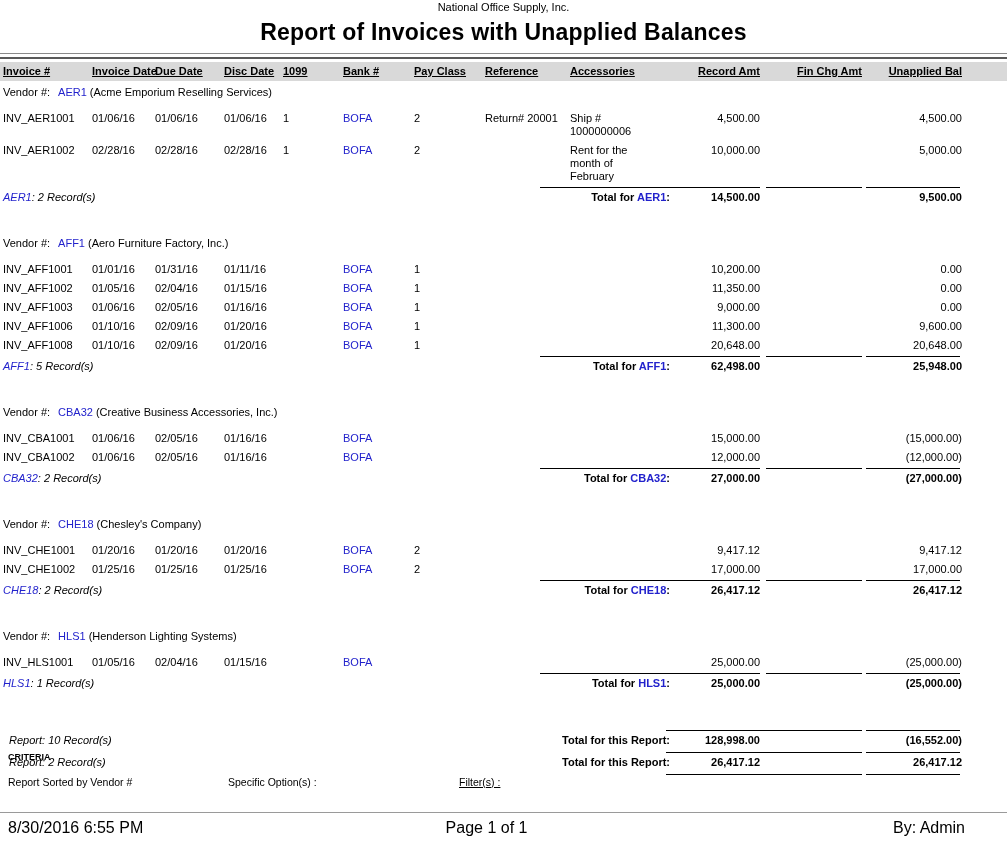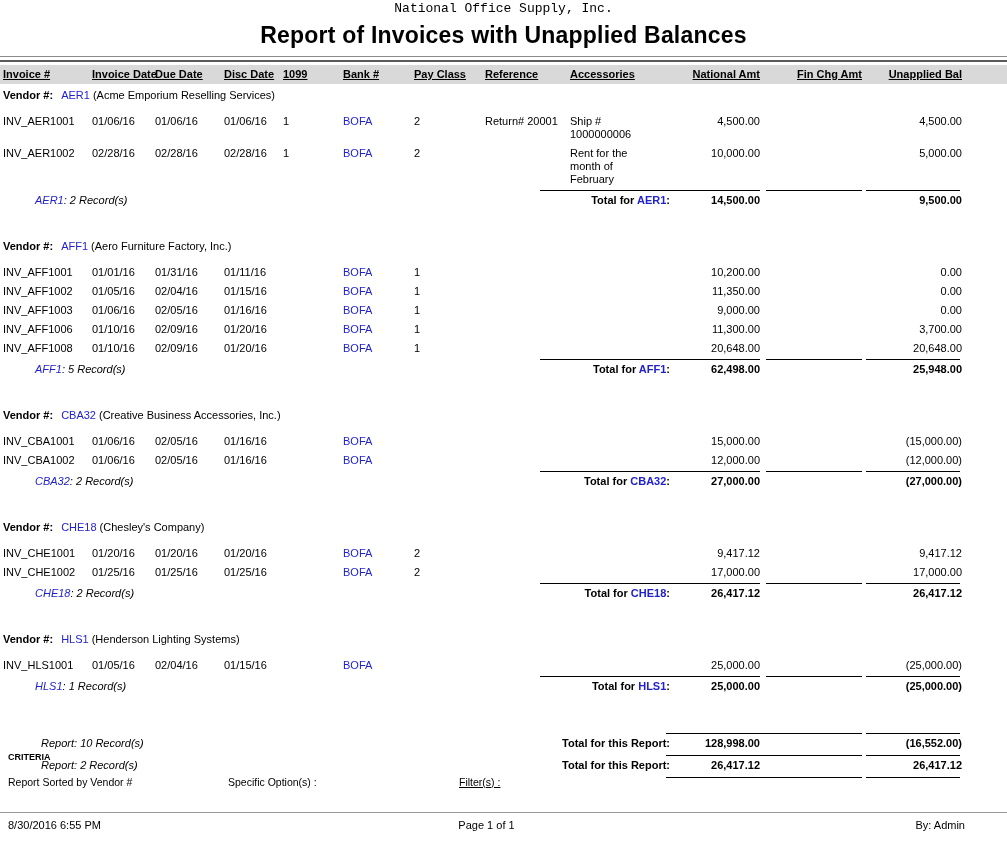--- a/index.html
+++ b/index.html
@@ -1,68 +1,68 @@
 <!DOCTYPE html>
 <html style="--accent: #2222cc; --bar: #d9d9d9;"><head>
 <meta charset="utf-8">
 <style>
   * { margin:0; padding:0; box-sizing:border-box; }
   html,body { background:#fff; }
   .page {
     position:relative; width:1007px; height:854px; background:#fff;
     font-family:"Liberation Sans", sans-serif; color:#000; overflow:hidden;
   }
-  .company { text-align:center; font-size:13px; padding-top:1px;font-family:Liberation Mono, monospace; }
+  .company { text-align:center; font-size:11px; padding-top:1px; }
   .title   { text-align:center; font-size:23px; font-weight:600; margin-top:6px; letter-spacing:.2px; }
   .dbl-rule { margin-top:7px; height:6px; border-top:1px solid #8a8a8a; border-bottom:2px solid #5a5a5a; }
 
   .grid {
     display:grid; padding-left:3px;
     grid-template-columns:89px 63px 69px 59px 60px 71px 71px 85px 100px 90px 102px 100px;
     font-size:11px; line-height:13px;
   }
   .colhead { margin-top:3px; background:var(--bar,#d9d9d9); padding-top:3px; padding-bottom:3px; font-weight:bold; }
   .colhead span { text-decoration:underline; white-space:nowrap; }
   .num { text-align:right; }
   .blue { color:var(--accent,#2222cc); }
 
   .vendor-line { margin-top:28px; padding-left:3px; font-size:11px; line-height:14px; }
   .group:first-child .vendor-line { margin-top:4px; }
-  .vendor-line .vlabel { font-weight:bold; }
+  .vendor-line .vlabel { font-weight:normal; }
   .vendor-line .vcode { color:var(--accent,#2222cc); margin:0 3px 0 8px; }
 
   .rows { margin-top:10px; }
   .row > div { padding:3px 0; white-space:nowrap; }
   .row .desc { white-space:pre-line; }
 
   .rules { position:relative; height:1px; margin-top:1px; }
   .rl { position:absolute; top:0; height:1px; background:#000; }
   .rl1 { left:540px; width:220px; }
   .rl2 { left:766px; width:96px; }
   .rl3 { left:866px; width:94px; }
   .rules.report .rl1 { left:666px; width:102px; }
 
-  .total-row > div { padding:3px 0 4px;margin-left:32px; }
+  .total-row > div { padding:3px 0 4px; }
   .t-records { grid-column:1/7; font-style:italic; }
   .t-records .vcode-i { color:var(--accent,#2222cc); }
   .t-label { grid-column:7/10; text-align:right; font-weight:bold; padding-right:4px; white-space:nowrap; }
   .t-label .vcode { color:var(--accent,#2222cc); }
   .total-row .num { font-weight:bold; }
 
   .report-block { margin-top:36px; }
   .report-block .t-records { padding-left:6px; }
 
   .criteria { position:absolute; left:0; top:748px; width:1007px; font-size:10.5px; }
   .criteria .crit-head { position:absolute; left:8px; top:4px; font-size:9px; font-weight:bold; }
   .criteria .crit-sort { position:absolute; left:8px; top:28px; }
   .criteria .crit-spec { position:absolute; left:228px; top:28px; }
   .criteria .crit-filt { position:absolute; left:459px; top:28px;text-decoration:underline; }
 
   .footer-rule { position:absolute; left:0; top:812px; width:1007px; border-top:1px solid #9a9a9a; }
-  .footer { position:absolute; left:0; top:819px; width:965px; display:flex; font-size:11px; }
+  .footer { position:absolute; left:0; top:819px; width:965px; display:flex; font-size:16px; }
   .footer .f-left { flex:1; padding-left:8px; text-align:left; }
   .footer .f-center { flex:1; text-align:center; }
   .footer .f-right { flex:1; text-align:right; }
 </style>
 </head>
 <body>
 
 <div class="page">
 
   <div class="company">National Office Supply, Inc.</div>
@@ -72,21 +72,21 @@
   <div class="grid colhead">
     <div><span>Invoice #</span></div>
     <div><span>Invoice Date</span></div>
     <div><span>Due Date</span></div>
     <div><span>Disc Date</span></div>
     <div><span>1099</span></div>
     <div><span>Bank #</span></div>
     <div><span>Pay Class</span></div>
     <div><span>Reference</span></div>
     <div><span>Accessories</span></div>
-    <div class="num"><span>National Amt</span></div>
+    <div class="num"><span>Record Amt</span></div>
     <div class="num"><span>Fin Chg Amt</span></div>
     <div class="num"><span>Unapplied Bal</span></div>
   </div>
 
   <div id="groups">
   <section class="group">
     <div class="vendor-line">
       <span class="vlabel">Vendor #:</span><span class="vcode">AER1</span><span>(Acme Emporium Reselling Services)</span>
     </div>
     <div class="rows">
@@ -192,21 +192,21 @@
     <div>01/10/16</div>
     <div>02/09/16</div>
     <div>01/20/16</div>
     <div></div>
     <div class="blue">BOFA</div>
     <div>1</div>
     <div></div>
     <div class="desc"></div>
     <div class="num">11,300.00</div>
     <div class="num"></div>
-    <div class="num">3,700.00</div>
+    <div class="num">9,600.00</div>
   </div>
 
   <div class="grid row">
     <div>INV_AFF1008</div>
     <div>01/10/16</div>
     <div>02/09/16</div>
     <div>01/20/16</div>
     <div></div>
     <div class="blue">BOFA</div>
     <div>1</div>

